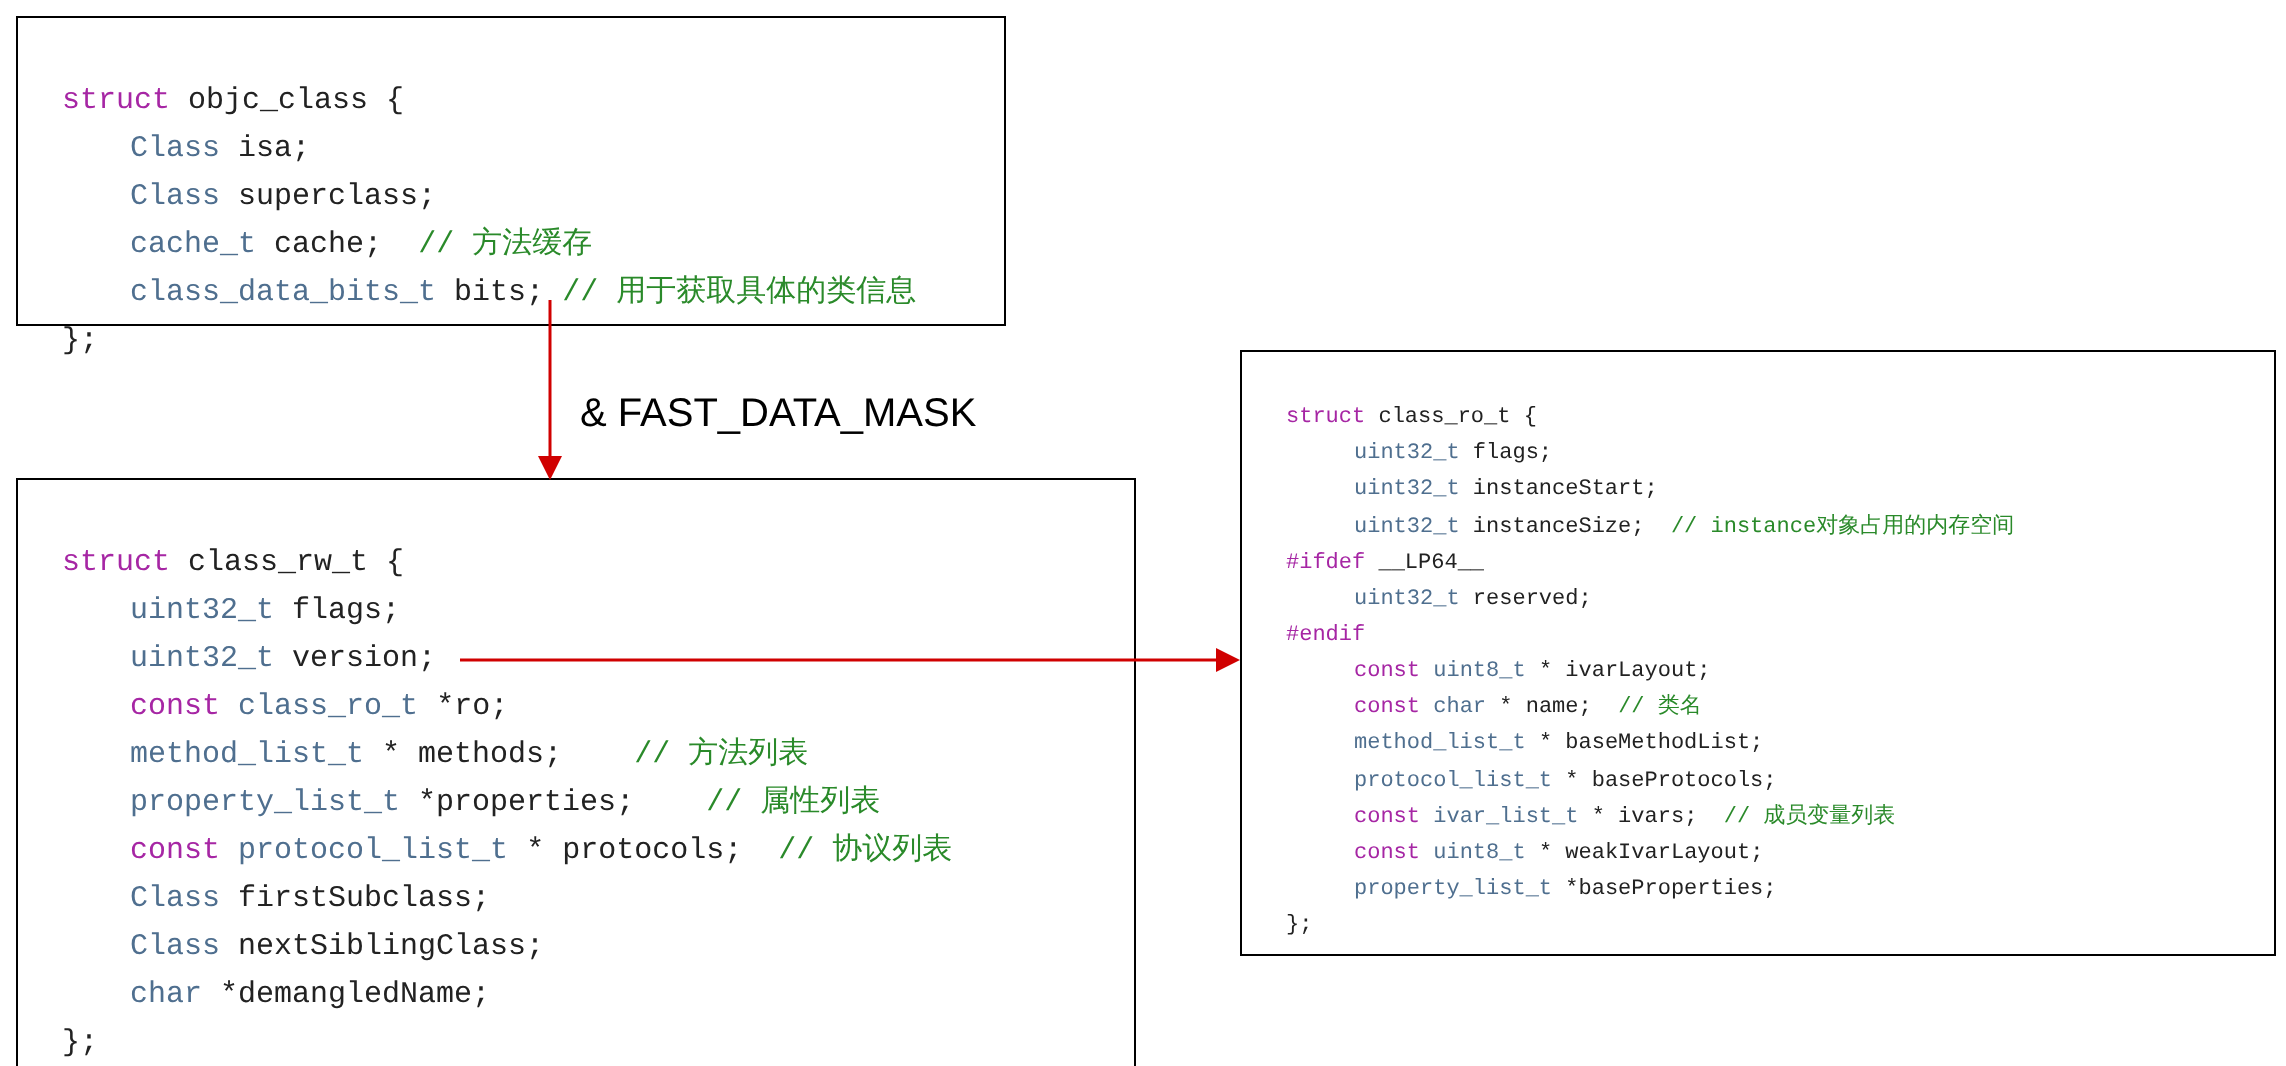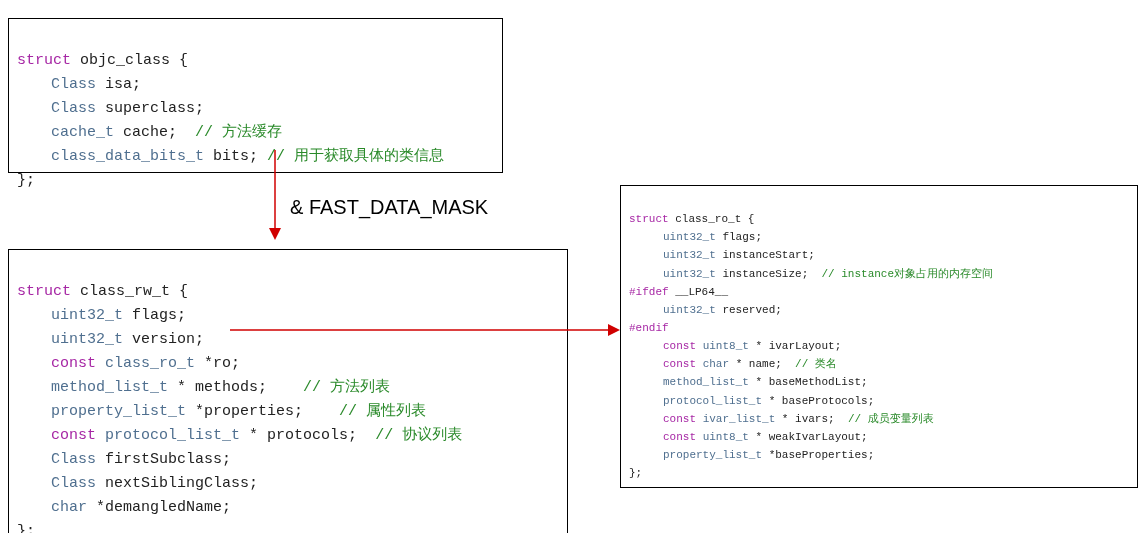--- a/index.html
+++ b/index.html
@@ -8,24 +8,23 @@
       font-family: Menlo, Monaco, Consolas, 'Courier New', monospace;
       font-size: 15px;
       width: 1143px;
       height: 533px;
       position: relative;
     }
     .code-box {
       position: absolute;
       border: 1px solid #000;
       background: #fff;
-      padding: 6px 8px;
+      padding: 6px 22px;
       line-height: 1.6;
       white-space: pre;
-      margin-top: 10px;
     }
     .box1 { top: 8px; left: 8px; width: 495px; height: 155px; }
     .box2 { top: 239px; left: 8px; width: 560px; height: 329px; }
     .box3 { top: 175px; left: 620px; width: 518px; height: 303px; font-size: 11px; line-height: 1.65; }
 
     .kw { color: #a626a4; }  
     .type { color: #4f6f8f; }  
     .ident { color: #222; }
     .comment { color: #2a8a2a; }
     .indent { display: inline-block; width: 34px; }

